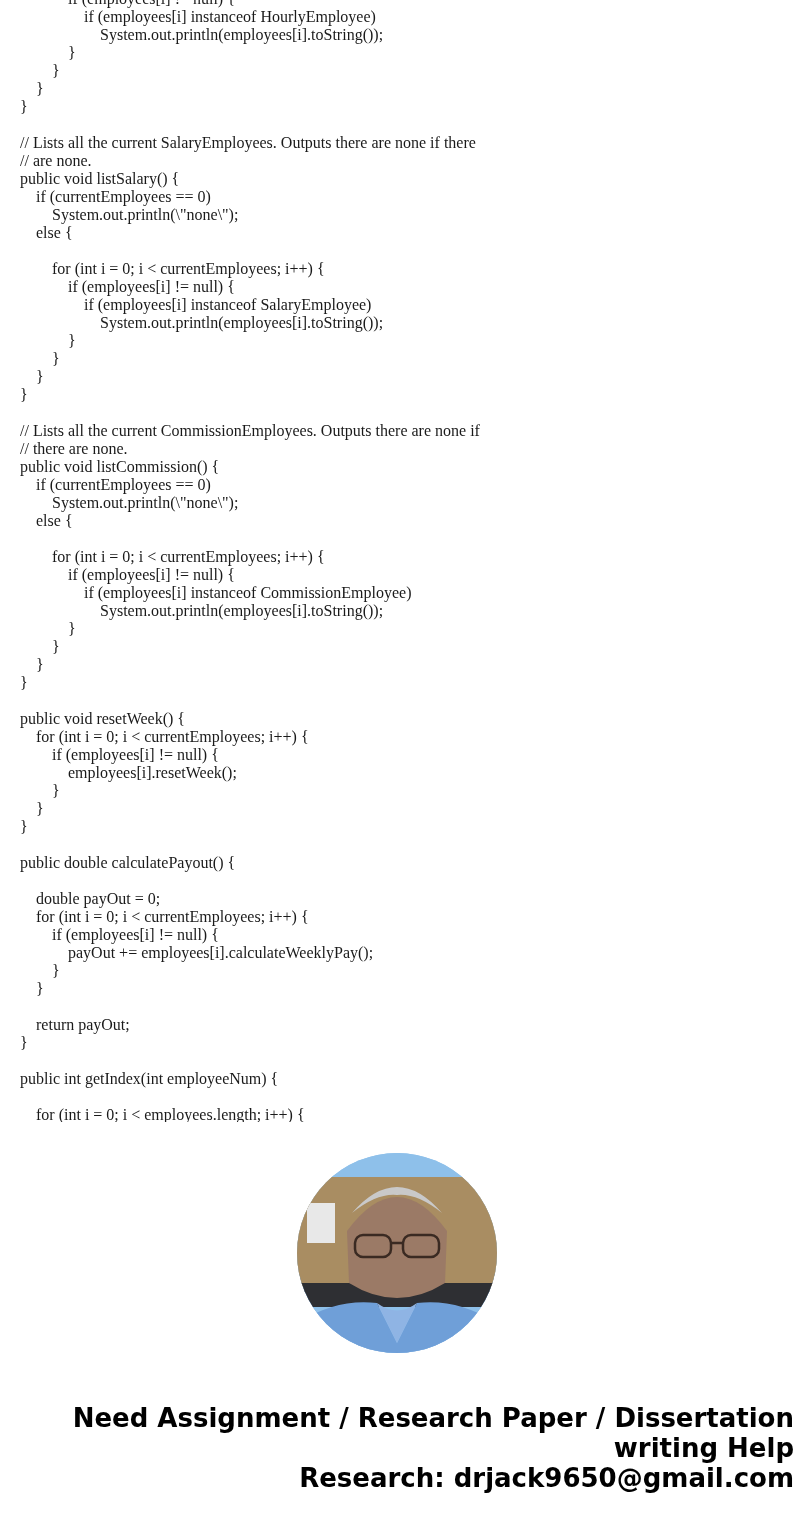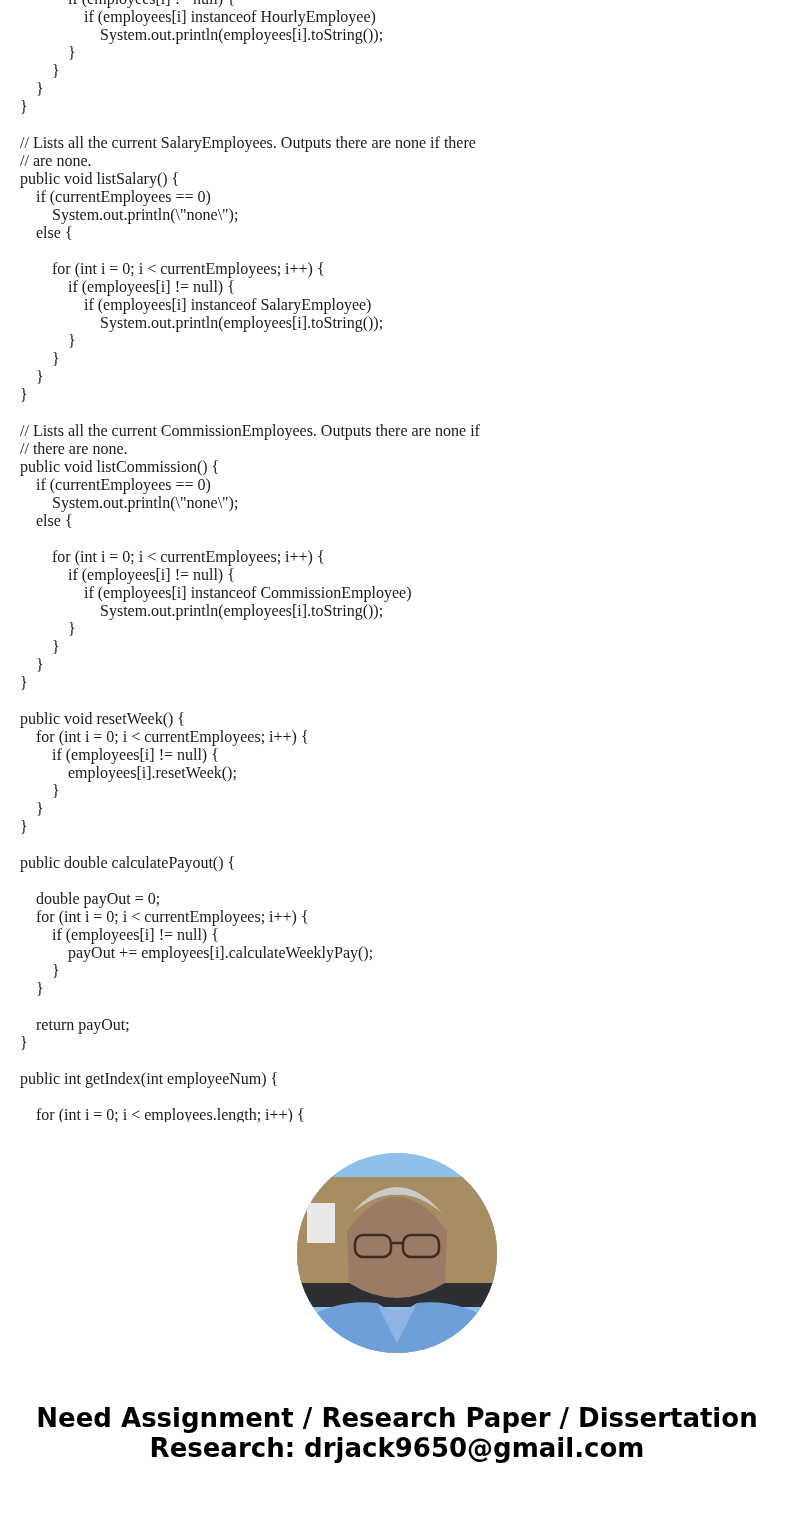--- a/index.html
+++ b/index.html
@@ -13,21 +13,21 @@
     font-family: "Liberation Serif", serif; font-size: 16px; line-height: 18px;
     color: #1a1a1a; white-space: pre;
   }
   .line { height: 18px; display: block; }
   .avatar {
     position: absolute; left: 297px; top: 1153px; width: 200px; height: 200px;
     border-radius: 50%; overflow: hidden;
     background: linear-gradient(180deg, #8fc0ea 0%, #8fc0ea 12%, #b59a70 12%, #a88b60 60%, #2f2f33 60%, #2f2f33 70%, #6f9fd8 70%, #6a9ad4 100%);
   }
   .banner {
-    position: absolute; left: 0; top: 1403px; width: 794px; text-align: center;
+    position: absolute; left: 0; top: 1403px; width: 794px; text-align: right;
     font-family: "DejaVu Sans", sans-serif; font-weight: bold; font-size: 26px; line-height: 30px;
     color: #000;
   }
 </style>
 </head>
 <body>
 
 <div class="code-clip">
   <div class="code" id="code"><span class="line" style="padding-left: 48px;">if (employees[i] != null) {</span><span class="line" style="padding-left: 64px;">if (employees[i] instanceof HourlyEmployee)</span><span class="line" style="padding-left: 80px;">System.out.println(employees[i].toString());</span><span class="line" style="padding-left: 48px;">}</span><span class="line" style="padding-left: 32px;">}</span><span class="line" style="padding-left: 16px;">}</span><span class="line" style="padding-left: 0px;">}</span><span class="line" style="padding-left: 0px;"></span><span class="line" style="padding-left: 0px;">// Lists all the current SalaryEmployees. Outputs there are none if there</span><span class="line" style="padding-left: 0px;">// are none.</span><span class="line" style="padding-left: 0px;">public void listSalary() {</span><span class="line" style="padding-left: 16px;">if (currentEmployees == 0)</span><span class="line" style="padding-left: 32px;">System.out.println(\"none\");</span><span class="line" style="padding-left: 16px;">else {</span><span class="line" style="padding-left: 0px;"></span><span class="line" style="padding-left: 32px;">for (int i = 0; i &lt; currentEmployees; i++) {</span><span class="line" style="padding-left: 48px;">if (employees[i] != null) {</span><span class="line" style="padding-left: 64px;">if (employees[i] instanceof SalaryEmployee)</span><span class="line" style="padding-left: 80px;">System.out.println(employees[i].toString());</span><span class="line" style="padding-left: 48px;">}</span><span class="line" style="padding-left: 32px;">}</span><span class="line" style="padding-left: 16px;">}</span><span class="line" style="padding-left: 0px;">}</span><span class="line" style="padding-left: 0px;"></span><span class="line" style="padding-left: 0px;">// Lists all the current CommissionEmployees. Outputs there are none if</span><span class="line" style="padding-left: 0px;">// there are none.</span><span class="line" style="padding-left: 0px;">public void listCommission() {</span><span class="line" style="padding-left: 16px;">if (currentEmployees == 0)</span><span class="line" style="padding-left: 32px;">System.out.println(\"none\");</span><span class="line" style="padding-left: 16px;">else {</span><span class="line" style="padding-left: 0px;"></span><span class="line" style="padding-left: 32px;">for (int i = 0; i &lt; currentEmployees; i++) {</span><span class="line" style="padding-left: 48px;">if (employees[i] != null) {</span><span class="line" style="padding-left: 64px;">if (employees[i] instanceof CommissionEmployee)</span><span class="line" style="padding-left: 80px;">System.out.println(employees[i].toString());</span><span class="line" style="padding-left: 48px;">}</span><span class="line" style="padding-left: 32px;">}</span><span class="line" style="padding-left: 16px;">}</span><span class="line" style="padding-left: 0px;">}</span><span class="line" style="padding-left: 0px;"></span><span class="line" style="padding-left: 0px;">public void resetWeek() {</span><span class="line" style="padding-left: 16px;">for (int i = 0; i &lt; currentEmployees; i++) {</span><span class="line" style="padding-left: 32px;">if (employees[i] != null) {</span><span class="line" style="padding-left: 48px;">employees[i].resetWeek();</span><span class="line" style="padding-left: 32px;">}</span><span class="line" style="padding-left: 16px;">}</span><span class="line" style="padding-left: 0px;">}</span><span class="line" style="padding-left: 0px;"></span><span class="line" style="padding-left: 0px;">public double calculatePayout() {</span><span class="line" style="padding-left: 0px;"></span><span class="line" style="padding-left: 16px;">double payOut = 0;</span><span class="line" style="padding-left: 16px;">for (int i = 0; i &lt; currentEmployees; i++) {</span><span class="line" style="padding-left: 32px;">if (employees[i] != null) {</span><span class="line" style="padding-left: 48px;">payOut += employees[i].calculateWeeklyPay();</span><span class="line" style="padding-left: 32px;">}</span><span class="line" style="padding-left: 16px;">}</span><span class="line" style="padding-left: 0px;"></span><span class="line" style="padding-left: 16px;">return payOut;</span><span class="line" style="padding-left: 0px;">}</span><span class="line" style="padding-left: 0px;"></span><span class="line" style="padding-left: 0px;">public int getIndex(int employeeNum) {</span><span class="line" style="padding-left: 0px;"></span><span class="line" style="padding-left: 16px;">for (int i = 0; i &lt; employees.length; i++) {</span></div>
 </div>
@@ -43,14 +43,15 @@
     <rect x="58" y="82" width="36" height="22" rx="8" fill="none" stroke="#3a2a22" stroke-width="2.5"></rect>
     <rect x="106" y="82" width="36" height="22" rx="8" fill="none" stroke="#3a2a22" stroke-width="2.5"></rect>
     <line x1="94" y1="90" x2="106" y2="90" stroke="#3a2a22" stroke-width="2.5"></line>
     <path d="M0 200 L0 170 Q40 145 80 150 L100 190 L120 150 Q160 145 200 170 L200 200 Z" fill="#6f9fd8"></path>
     <path d="M80 150 L100 190 L120 150 Q100 165 80 150 Z" fill="#8fb4e4"></path>
   </svg>
 </div>
 
 <div class="banner">
   <div>Need Assignment / Research Paper / Dissertation</div>
+  <div>writing Help</div>
   <div>Research: drjack9650@gmail.com</div>
 </div>
 
 </body></html>

